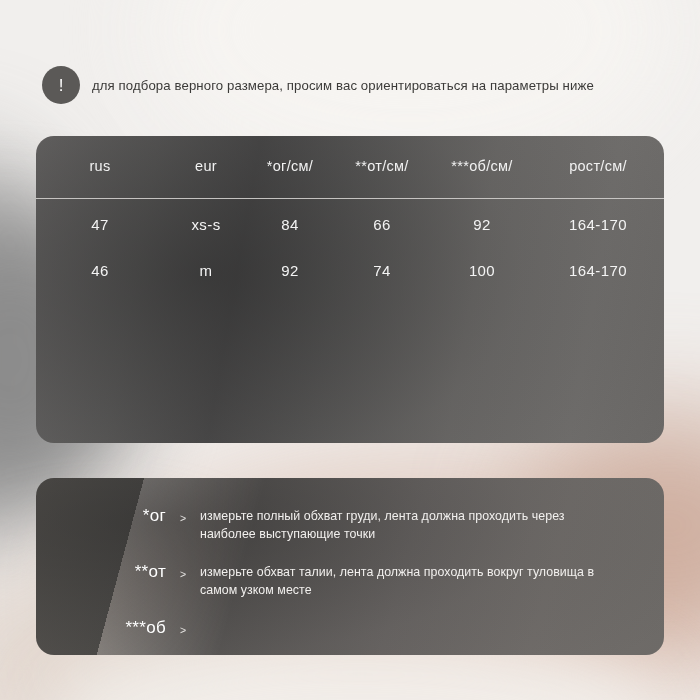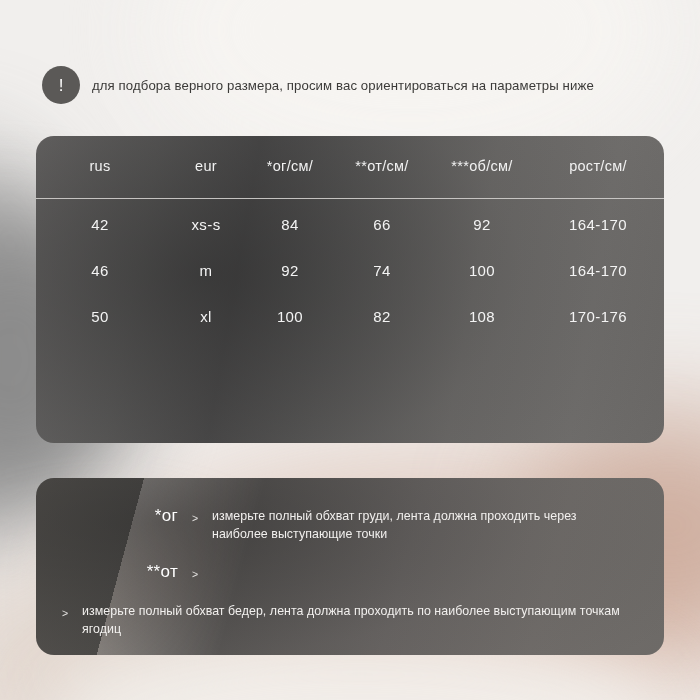--- a/index.html
+++ b/index.html
@@ -192,21 +192,20 @@
   .col-ot    { width: 100px; }
   .col-ob    { width: 100px; }
   .col-rost  { width: 132px; }
 
   
   .legend-list {
     position: absolute;
     left: 0;
     top: 26px;
     width: 628px;
-    margin-left: 12px;
   }
   .legend-row {
     display: flex;
     align-items: flex-start;
     margin-bottom: 17px;
   }
   .legend-key {
     width: 130px;
     flex: 0 0 130px;
     text-align: right;
@@ -271,62 +270,55 @@
           <th>rus</th>
           <th>eur</th>
           <th>*ог/см/</th>
           <th>**от/см/</th>
           <th>***об/см/</th>
           <th>рост/см/</th>
         </tr>
       </thead>
       <tbody>
         <tr>
-          <td>42</td>
+          <td>47</td>
           <td>xs-s</td>
           <td>84</td>
           <td>66</td>
           <td>92</td>
           <td>164-170</td>
         </tr>
         <tr>
           <td>46</td>
           <td>m</td>
           <td>92</td>
           <td>74</td>
           <td>100</td>
           <td>164-170</td>
         </tr>
-        <tr>
-          <td>50</td>
-          <td>xl</td>
-          <td>100</td>
-          <td>82</td>
-          <td>108</td>
-          <td>170-176</td>
-        </tr>
       </tbody>
     </table>
   </div>
 
   <div class="panel" id="legend-panel">
     <div class="legend-list">
 
       <div class="legend-row">
         <div class="legend-key">*ог</div>
         <div class="legend-arrow">&gt;</div>
         <div class="legend-desc">измерьте полный обхват груди, лента должна проходить через наиболее выступающие точки</div>
       </div>
 
       <div class="legend-row">
         <div class="legend-key">**от</div>
         <div class="legend-arrow">&gt;</div>
+        <div class="legend-desc">измерьте обхват талии, лента должна проходить вокруг туловища в самом узком месте</div>
       </div>
 
       <div class="legend-row">
+        <div class="legend-key">***об</div>
         <div class="legend-arrow">&gt;</div>
-        <div class="legend-desc">измерьте полный обхват бедер, лента должна проходить по наиболее выступающим точкам ягодиц</div>
       </div>
 
     </div>
   </div>
 
 </div>
 
 </body></html>

